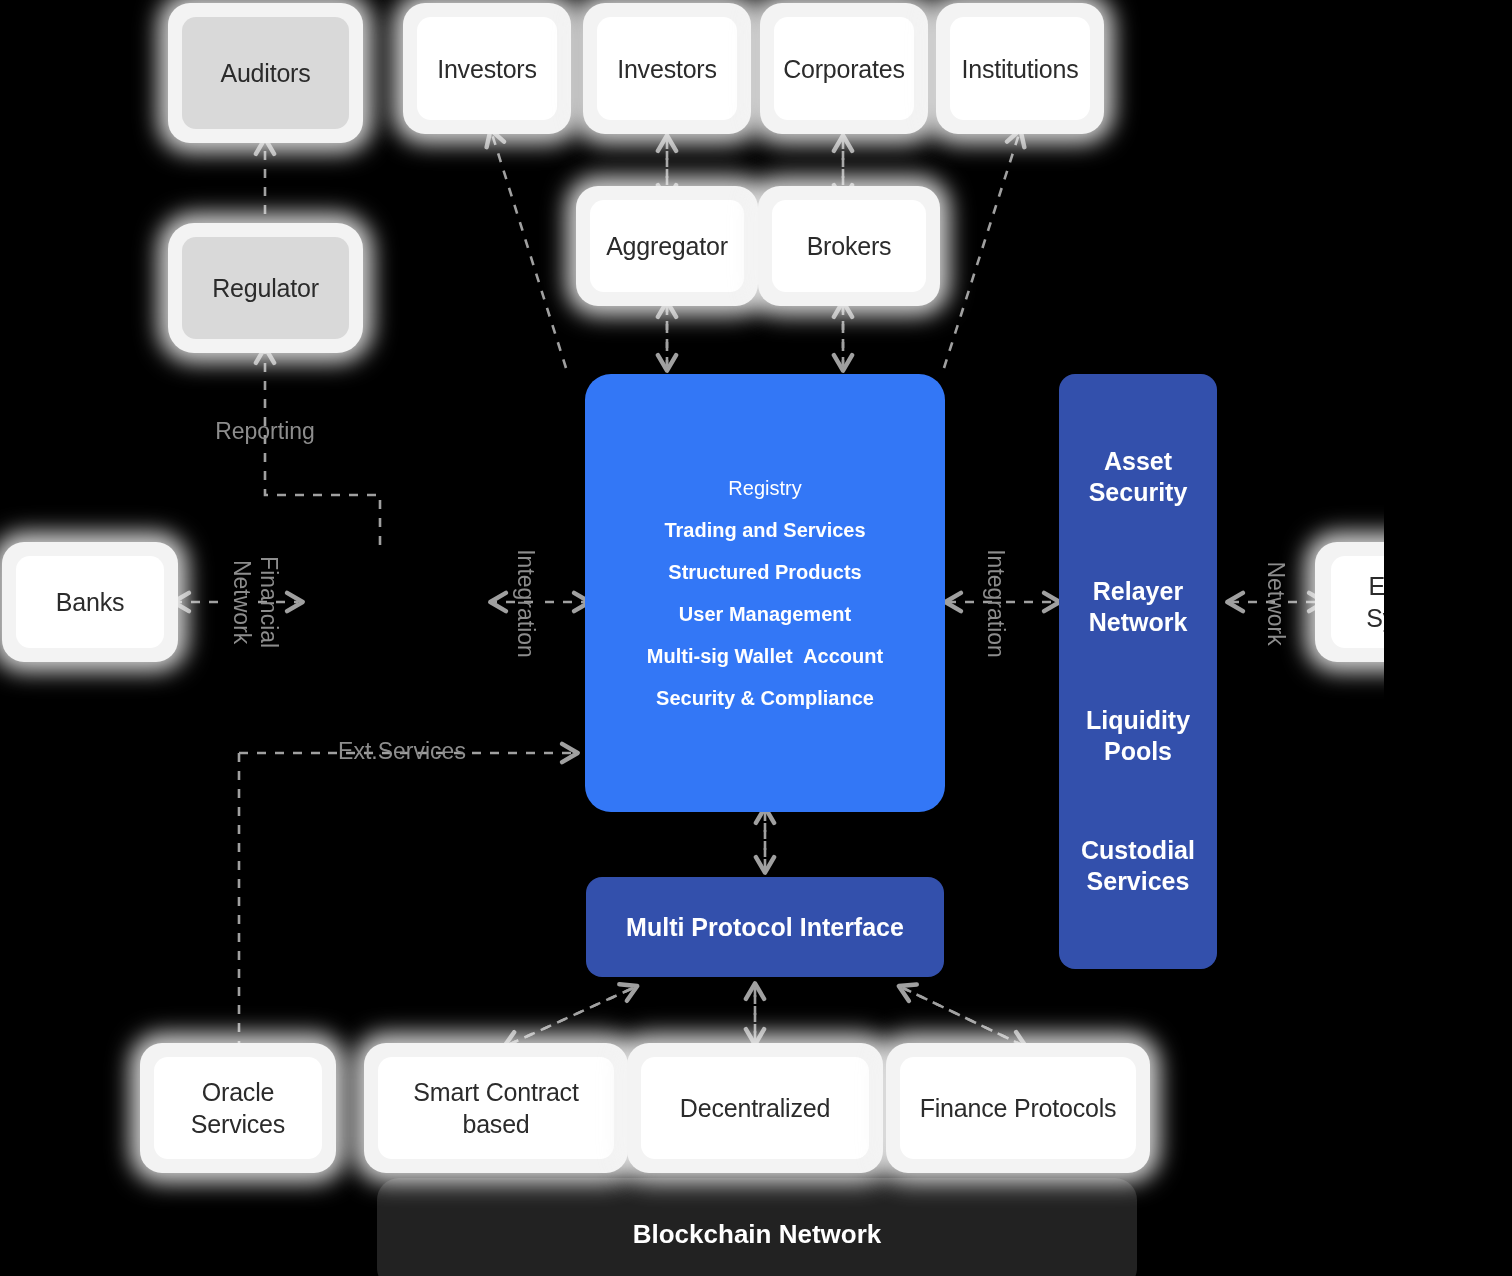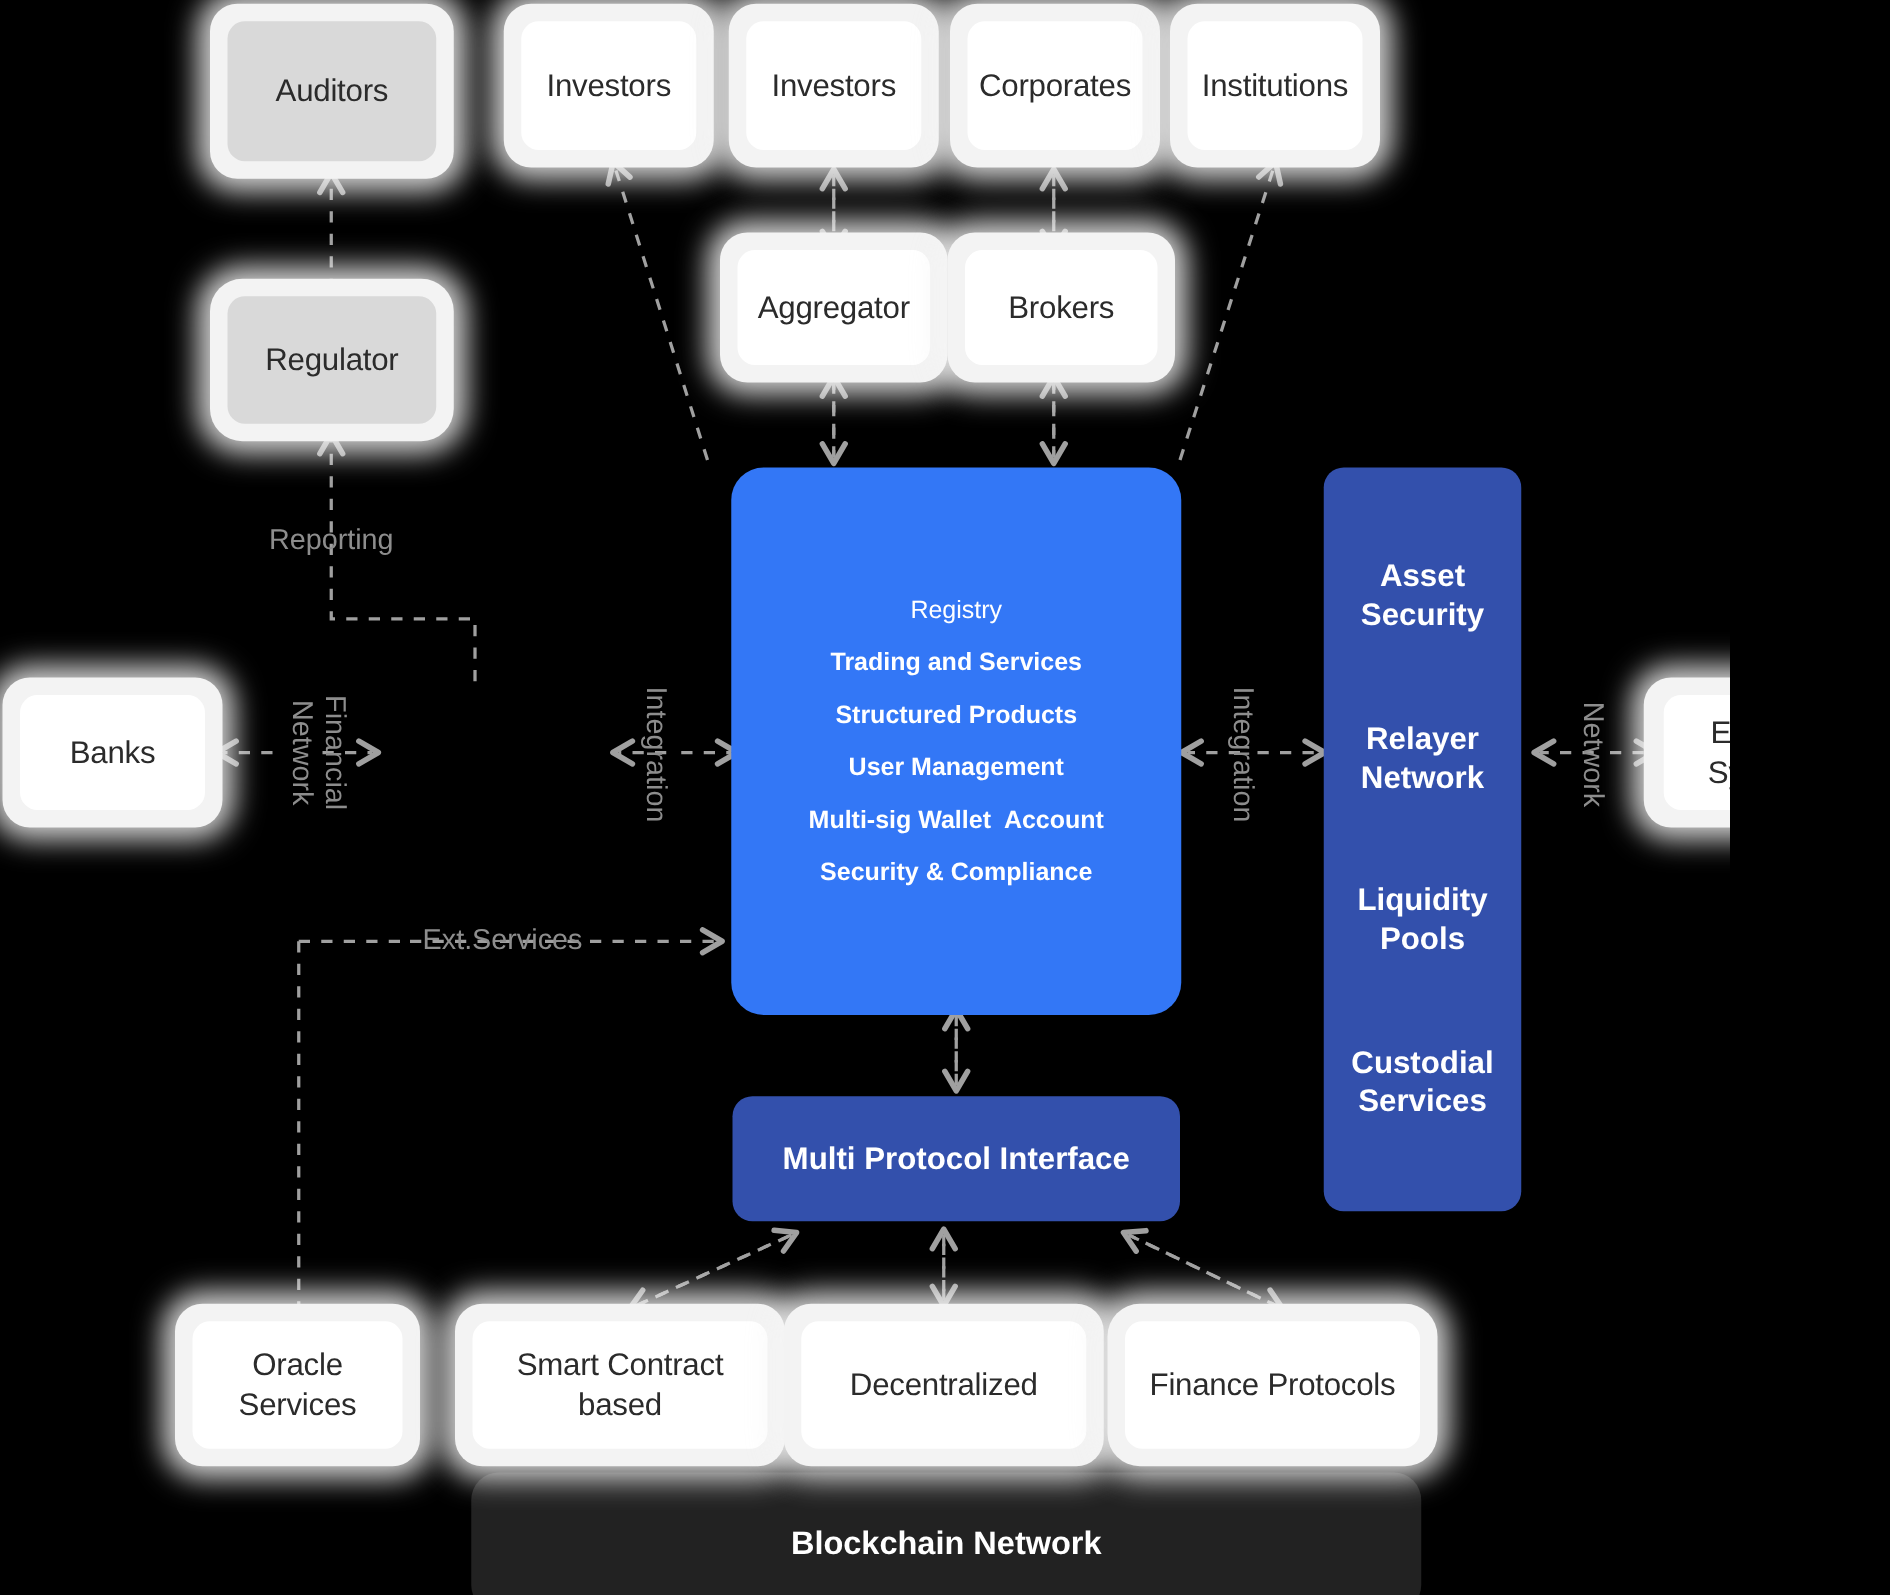--- a/index.html
+++ b/index.html
@@ -264,21 +264,21 @@
 
   <div class="node" style="left:364px; top:1043px; width:264px; height:130px;">
     <div class="card">Smart
 Contract based</div>
   </div>
 
   <div class="node" style="left:627px; top:1043px; width:256px; height:130px;">
     <div class="card">Decentralized</div>
   </div>
 
-  <div class="node" style="left:886px; top:1043px; width:264px; height:130px;border-radius:26px;">
+  <div class="node" style="left:886px; top:1043px; width:264px; height:130px;">
     <div class="card">Finance
 Protocols</div>
   </div>
 
   <div class="panel chain" style="left:377px; top:1178px; width:760px; height:112px;">Blockchain Network</div>
 
   <div class="elabel" style="left:190px; top:418px; width:150px;">Reporting</div>
 
   <div class="elabel vert" style="left:175px; top:575px; width:160px;">Financial
 Network</div>

